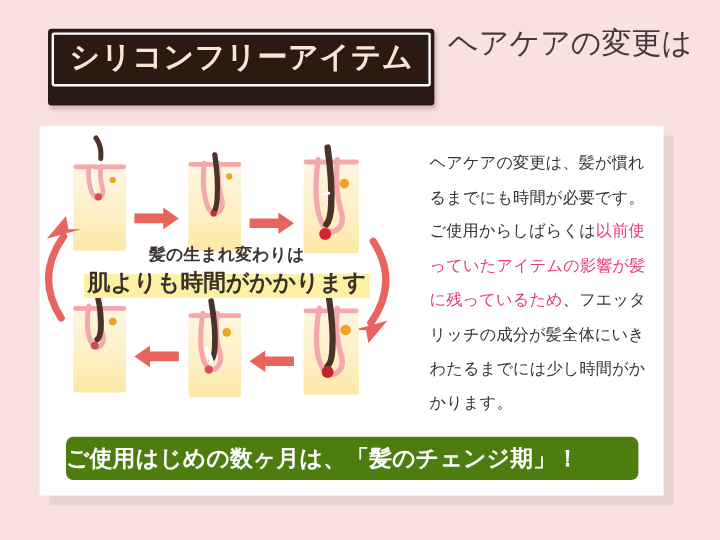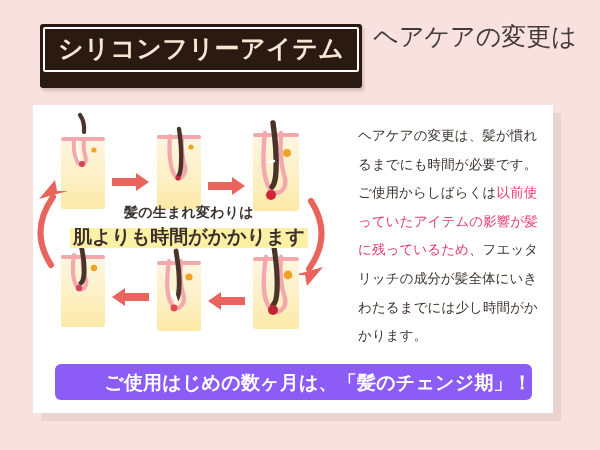--- a/index.html
+++ b/index.html
@@ -129,25 +129,25 @@
   }
   .hl-pink { color: #e83a6e; }
 
   
   #banner {
     position: absolute;
     left: 22px;
     top: 259px;
     width: 477px;
     height: 36px;
-    background: #8b5cf6;
+    background: #4d7c0f;
     border-radius: 6px;
     display: flex;
     align-items: center;
-    justify-content: flex-end;
+    justify-content: flex-start;
   }
   #banner-label {
     color: #ffffff;
     font-size: 19px;
     font-weight: bold;
     line-height: 1;
     letter-spacing: 0.2px;
     white-space: nowrap;
   }
 </style>

